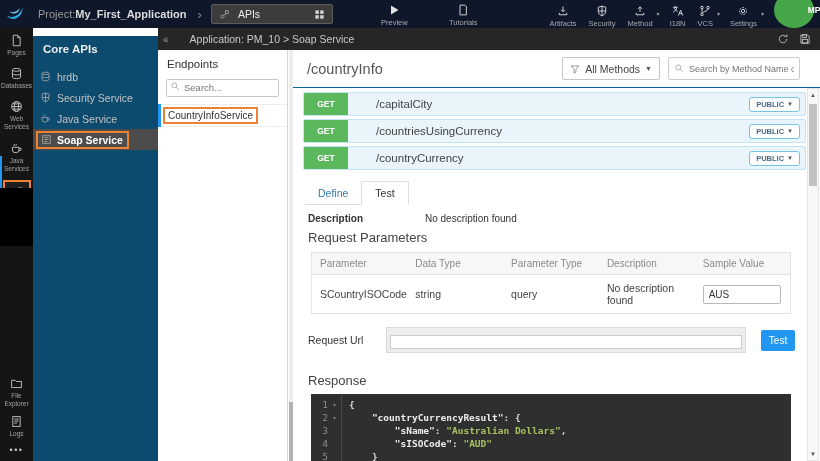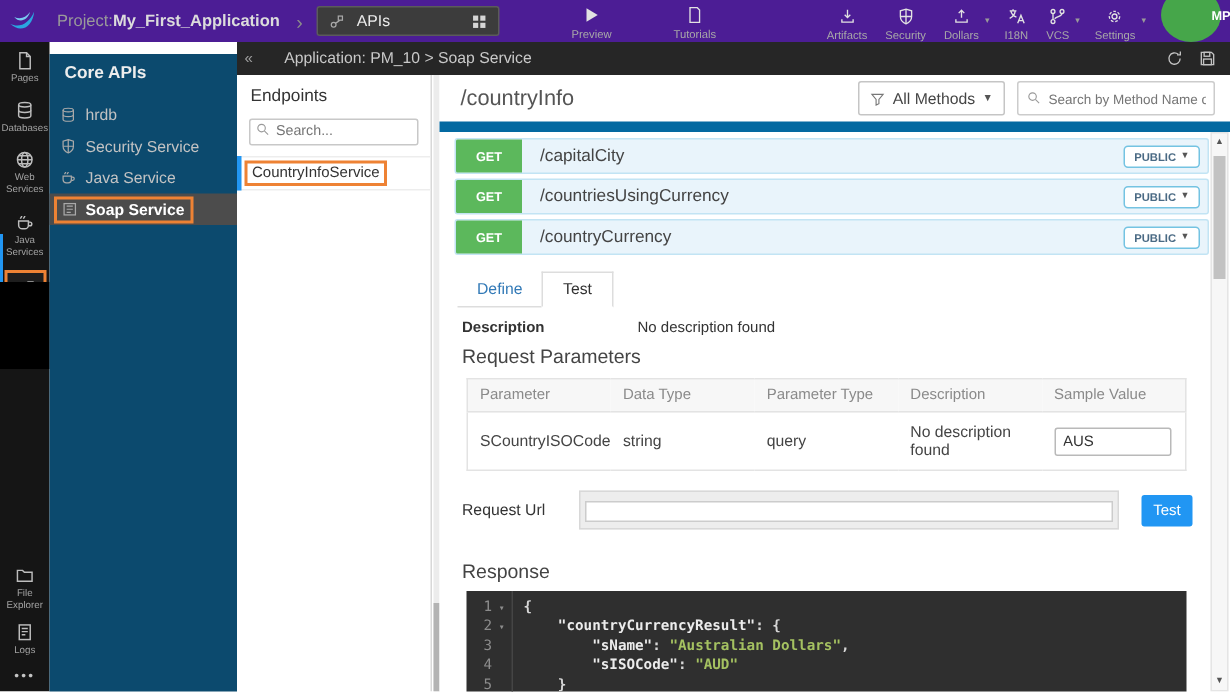--- a/index.html
+++ b/index.html
@@ -3,21 +3,21 @@
 <meta charset="utf-8">
 <style>
   * { margin:0; padding:0; box-sizing:border-box; }
   html,body { width:820px; height:461px; overflow:hidden; background:#fff; }
   .app { position:relative; width:820px; height:461px;
          font-family:"Liberation Sans","DejaVu Sans",sans-serif; }
   .i { display:block; }
   svg { stroke-width:1.2; }
 
   
-  .topbar { position:absolute; top:0; left:0; width:820px; height:28px; background:#4c1d95;
+  .topbar { position:absolute; top:0; left:0; width:820px; height:28px; background:#0f172a;
             display:flex; align-items:center; z-index:5; }
   .logo { width:22px; height:22px; margin-left:4px; }
   .project { margin-left:12px; font-size:11px; color:#9a9a9a; white-space:nowrap; }
   .project b { color:#dcdcdc; font-weight:bold; }
   .tb-chevron { color:#8a8a8a; font-size:13px; margin:0 9px 0 11px; }
   .apis-tab { display:flex; align-items:center; height:20px; width:122px; background:#3c3c3c;
               border:1px solid #5b5b5b; border-radius:2px; padding:0 7px; }
   .apis-tab .i { width:11px; height:11px; color:#a8a8a8; }
   .apis-tab-label { font-size:10.5px; color:#ececec; margin-left:8px; }
   .apis-tab .grid { margin-left:auto; color:#d6d6d6; }
@@ -73,38 +73,38 @@
   .ep-item { margin-top:7px; position:relative; border-top:1px solid #ededed; border-bottom:1px solid #ededed;
              height:23px; display:flex; align-items:center; }
   .ep-blue { position:absolute; left:0; top:-1px; bottom:-1px; width:3px; background:#2196f3; }
   .ep-label { margin-left:5px; border:2px solid #ee8234; padding:1px 3px; font-size:10px; color:#333;
               white-space:nowrap; }
   .ep-scrollbar { position:absolute; top:50px; left:289px; width:4px; height:411px; background:#ececec; }
   .ep-thumb { position:absolute; top:352px; left:0; width:4px; height:59px; background:#b3b3b3; }
 
   
   .content { position:absolute; top:50px; left:293px; width:527px; height:411px; background:#fff; }
-  .content-header { height:38px; border-bottom:7px solid #0369a1; display:flex; align-items:center;
-                    padding:0 10px 0 14px; }
+  .content-header { height:38px; border-bottom:1px solid #0369a1; display:flex; align-items:center;
+                    padding:0 20px 0 14px; }
   .svc-path { font-size:14.5px; color:#555; }
   .filter-dd { margin-left:auto; display:flex; align-items:center; gap:5px; border:1px solid #c5c5c5;
                border-radius:2px; height:23px; padding:0 7px; font-size:10.5px; color:#444; background:#fff; }
   .filter-dd .i { width:10px; height:10px; color:#777; }
   .dd-caret { font-size:7px; color:#555; }
   .hdr-search { position:relative; margin-left:8px; }
   .hdr-search input { width:132px; height:23px; border:1px solid #ccc; border-radius:2px; font-size:9px;
                       padding:0 5px 0 20px; color:#666; outline:none; }
   .hdr-search .i { position:absolute; left:6px; top:6px; width:10px; height:10px; color:#999; }
 
   .rows { padding:4px 14px 0 10px; }
   .ep-row { height:24px; background:#e9f4fb; border:1px solid #c2e4f4; border-radius:2px; margin-bottom:3px;
             display:flex; align-items:center; }
   .method { width:44px; align-self:stretch; background:#5cb85c; color:#fff; font-size:8.5px; font-weight:bold;
             display:flex; align-items:center; justify-content:center; border-radius:1px 0 0 1px; }
-  .row-path { font-size:11.5px; color:#444; margin-left:12px; }
+  .row-path { font-size:11.5px; color:#444; margin-left:28px; }
   .public-btn { margin-left:auto; margin-right:5px; border:1px solid #74c3e2; border-radius:3px; background:#fff;
                 font-size:7.5px; font-weight:bold; color:#4a6a84; padding:2px 6px; display:flex; gap:3px;
                 align-items:center; cursor:pointer; }
   .public-btn .dd-caret { font-size:6px; }
 
   .tabs { display:flex; align-items:flex-end; margin:11px 0 0 12px; }
   .tab { font-size:10.5px; padding:5px 13px; cursor:pointer; }
   .tab.define { color:#337ab7; border-bottom:1px solid #ddd; }
   .tab.test { color:#333; background:#fff; border:1px solid #ddd; border-bottom:1px solid #fff; }
 
@@ -200,21 +200,21 @@
             <path d="M8 1.5L13 3v5c0 3.3-2.4 5.4-5 6.5C5.4 13.4 3 11.3 3 8V3z" fill="none" stroke="currentColor"></path>
             <path d="M8 1.5v13M3.2 8H13" stroke="currentColor"></path>
           </svg>
         <span class="tb-label">Security</span>
       </div>
       <div class="tb-ritem has-caret">
         <svg class="i" viewBox="0 0 16 16">
             <path d="M8 9V2.5M5.5 5L8 2.5 10.5 5" fill="none" stroke="currentColor"></path>
             <path d="M3 10.5v2.5h10v-2.5" fill="none" stroke="currentColor"></path>
           </svg>
-        <span class="tb-label">Dollars</span>
+        <span class="tb-label">Method</span>
         <span class="tb-caret">▾</span>
       </div>
       <div class="tb-ritem">
         <svg class="i" viewBox="0 0 16 16">
             <path d="M1.5 3h6M4.5 1.5V3M2.5 3c.6 2.6 2.4 4.6 5 5.6M6.5 3C6 6 4 8.4 1.5 9.6" fill="none" stroke="currentColor"></path>
             <path d="M8.6 14l2.9-7 2.9 7M9.8 11.6h3.5" fill="none" stroke="currentColor"></path>
           </svg>
         <span class="tb-label">I18N</span>
       </div>
       <div class="tb-ritem has-caret">

